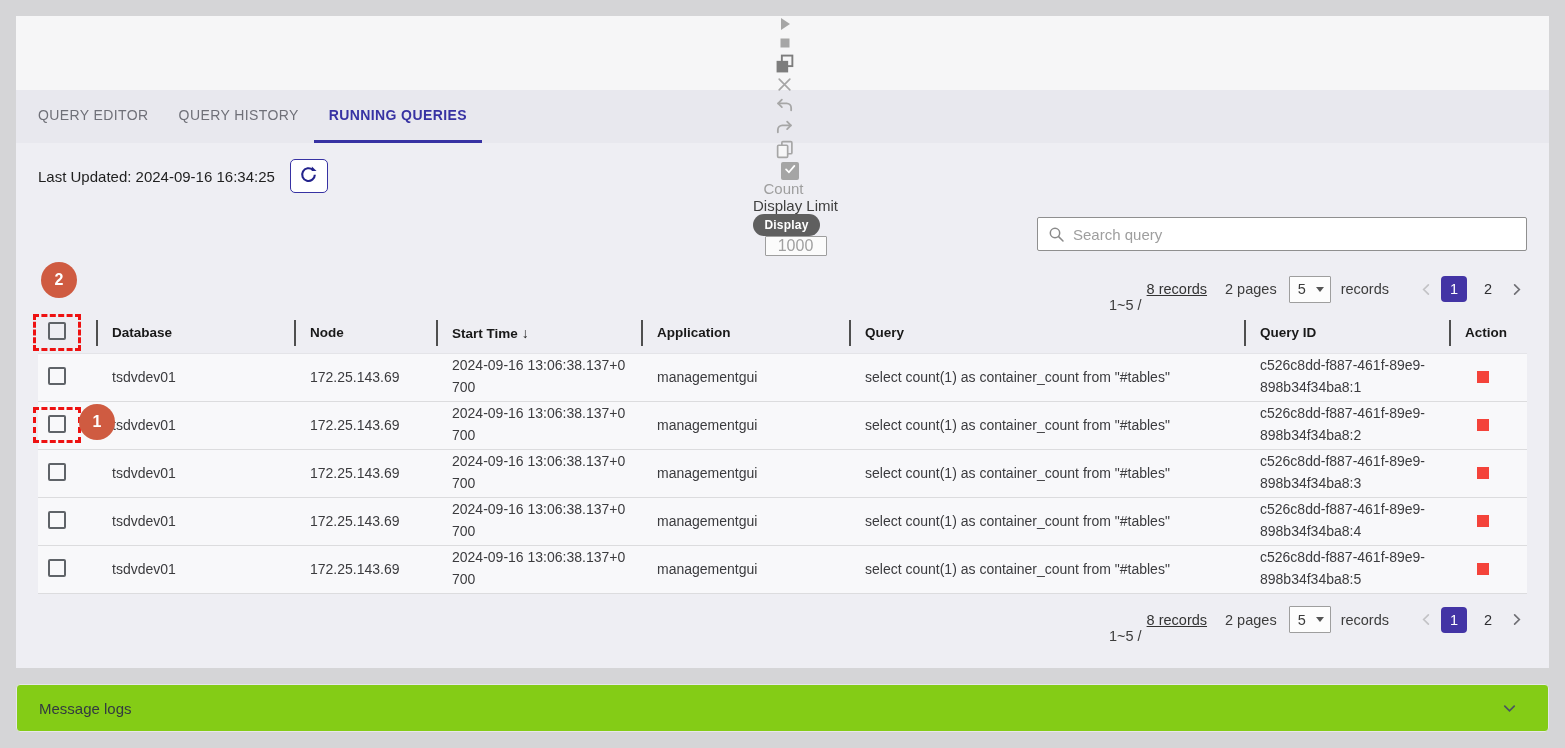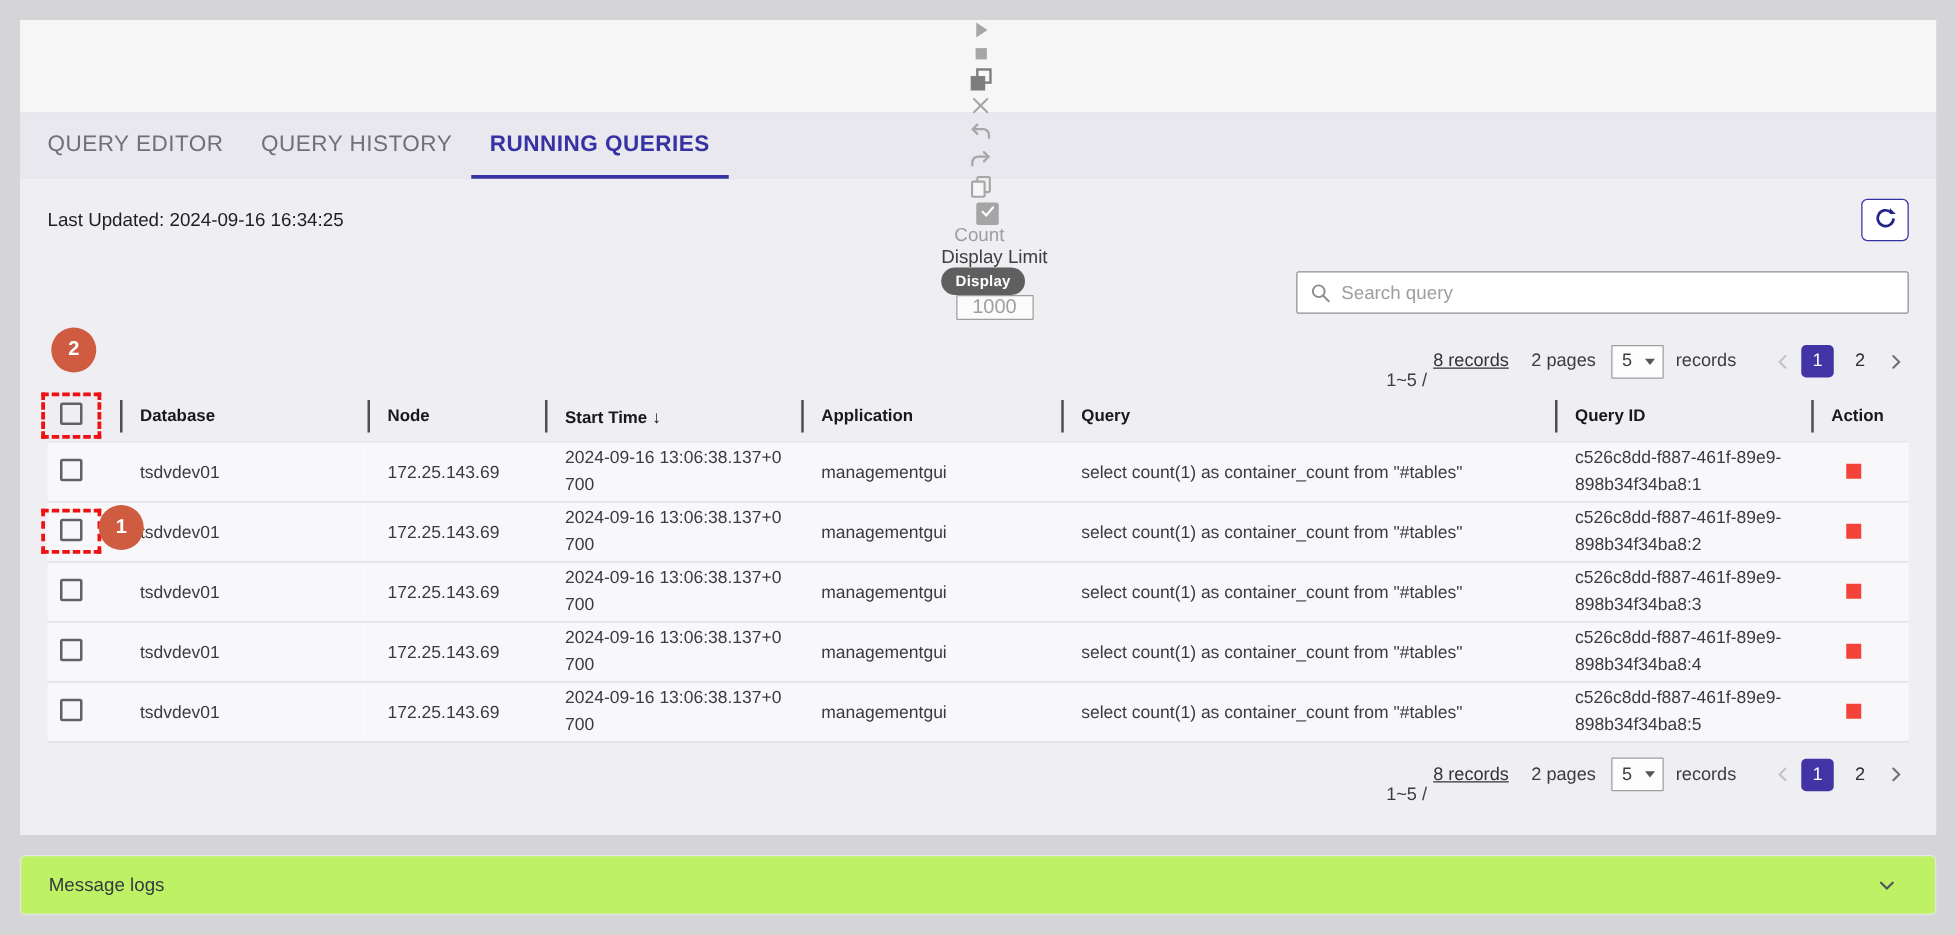--- a/index.html
+++ b/index.html
@@ -25,28 +25,28 @@
                 display:inline-flex; align-items:center; justify-content:center; margin-right:12px; flex:none; }
   .lbl-gray { color:#9e9e9e; font-size:15px; margin-right:24px; }
   .lbl-dark { color:#3f3f3f; font-size:15px; }
   .req-badge { background:var(--required-badge-bg,#5f5f5f); color:#fff; font-size:12px; font-weight:bold;
                padding:4px 11px; border-radius:11px; margin-right:18px; letter-spacing:.2px; }
   .limit-input { width:62px; height:38px; border:1px solid #9e9e9e; background:#fbfbfb;
                  color:#a0a0a0; font-size:16px; text-align:center; font-family:inherit; border-radius:1px; }
 
   
   .tabbar { height:53px; background:#e8e8ee; display:flex; align-items:stretch; padding-left:7px; }
-  .tab { display:flex; align-items:center; padding:0 15px; font-size:18px; letter-spacing:.4px;
+  .tab { display:flex; align-items:center; padding:0 15px; font-size:14px; letter-spacing:.4px;
          color:#6f7078; cursor:pointer; border-bottom:3px solid transparent; font-weight:500;text-align:center; }
   .tab.active { color:var(--accent,#3732a3); border-bottom-color:var(--accent,#3732a3); font-weight:bold; }
 
   
   .content { background:#eeeef3; height:525px; padding:0 22px; }
 
-  .updated-row { display:flex; justify-content:space-between; align-items:center; padding-top:15px; height:51px; }
+  .updated-row { display:flex; justify-content:flex-start; align-items:center; padding-top:15px; height:51px; }
   .updated-text { font-size:15px; color:#1f1f1f; margin-right:15px; }
   .refresh-btn { width:38px; height:34px; background:#fff; border:1.5px solid var(--accent,#3732a3);
                  border-radius:5px; color:#23238c; display:flex; align-items:center; justify-content:center; cursor:pointer; }
 
   .search-row { display:flex; justify-content:flex-end; margin-top:23px; }
   .search-box { width:490px; height:34px; background:#fff; border:1px solid #8f8f8f; border-radius:2px;
                 display:flex; align-items:center; padding:0 10px; }
   .search-box .sicon { color:#8a8a8a; margin-right:8px; display:inline-flex; }
   .search-box input { flex:1; border:none; outline:none; background:transparent; font-size:15px;
                       color:#333; font-family:inherit; }
@@ -97,21 +97,21 @@
              pointer-events:none; }
   .ann-box.b2 { left:-5px; top:1px; width:48px; height:37px; }
   .ann-box.b1 { left:-5px; top:94px; width:48px; height:36px; }
   .ann-circle { position:absolute; width:36px; height:36px; border-radius:50%;
                 background:var(--annotation-circle-orange,#cf5b41); color:#fff; font-size:16px; font-weight:bold;
                 display:flex; align-items:center; justify-content:center; pointer-events:none; }
   .ann-circle.c2 { left:3px; top:-51px; }
   .ann-circle.c1 { left:41px; top:91px; }
 
   
-  .message-bar { margin-top:16px; height:48px; background:#bef264; border-radius:4px; border:1px solid #e6e6ea;
+  .message-bar { margin-top:16px; height:48px; background:#84cc16; border-radius:4px; border:1px solid #e6e6ea;
                  display:flex; align-items:center; justify-content:space-between; padding:0 22px; cursor:pointer; }
   .message-bar .mlabel { font-size:15px; color:#333a40; }
   .message-bar .mchev { color:#4a5560; display:inline-flex; margin-right:8px; }
 </style>
 </head>
 <body>
 
 <div class="panel">
 
   <div class="toolbar">

